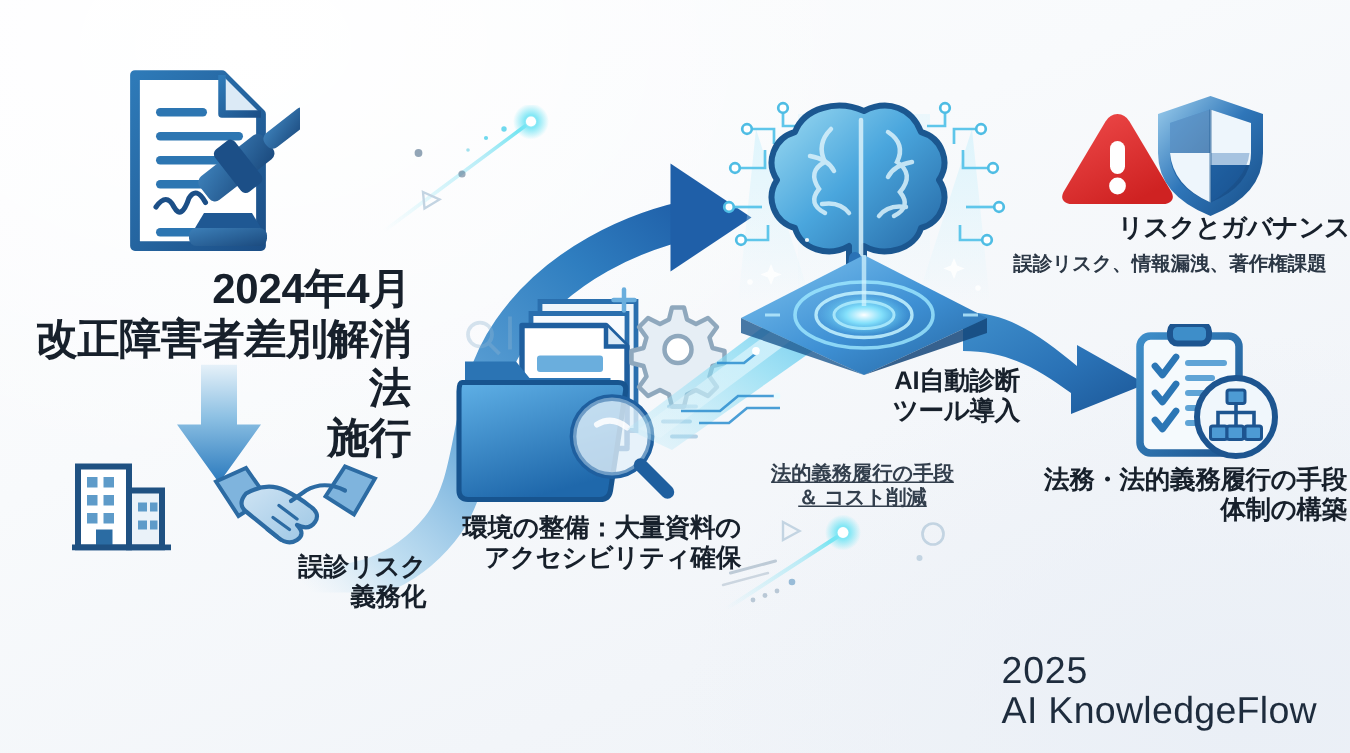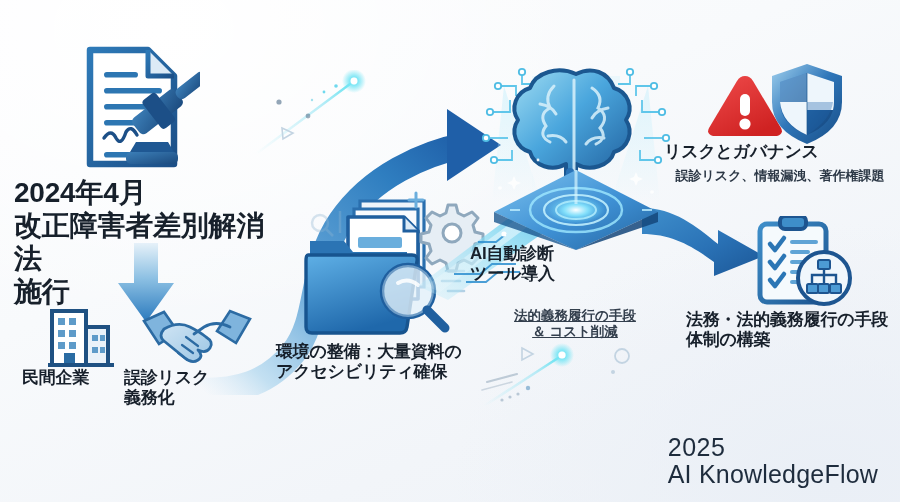--- a/index.html
+++ b/index.html
@@ -15,21 +15,21 @@
     background:
       radial-gradient(ellipse 620px 420px at 18% 6%, #ffffff 0%, rgba(255,255,255,0) 70%),
       radial-gradient(ellipse 520px 360px at 92% 96%, #eaeff6 0%, rgba(234,239,246,0) 72%),
       linear-gradient(157deg,#fdfdfe 0%,#f8fafc 38%,#f2f5f9 72%,#eef2f7 100%);
     overflow:hidden;
   }
 
   .abs { position:absolute; }
   .lbl {
     position:absolute;
-    text-align:left;
+    text-align:right;
     color:#17202b;
     font-weight:bold;
     line-height:1.18;
     letter-spacing:-0.2px;
     white-space:pre-line;
   }
   .sub {
     position:absolute;
     text-align:center;
     color:#2c3846;
@@ -470,21 +470,20 @@
       <path d="M74 53 v6"></path>
         <path d="M62 68 v-9 h24 v9"></path>
       <path d="M74 59 v9"></path>
     </g>
   </svg>
 
   <div class="lbl t-law">2024年4月
 改正障害者差別解消法
 施行</div>
 
-  <div class="lbl t-ent">民間企業</div>
 
   <div class="lbl t-acc">誤診リスク
 義務化</div>
 
   <div class="lbl t-ai">AI自動診断
 ツール導入</div>
 
   <div class="lbl t-env">環境の整備：大量資料の
 アクセシビリティ確保</div>
   <div class="sub s-ai">法的義務履行の手段

